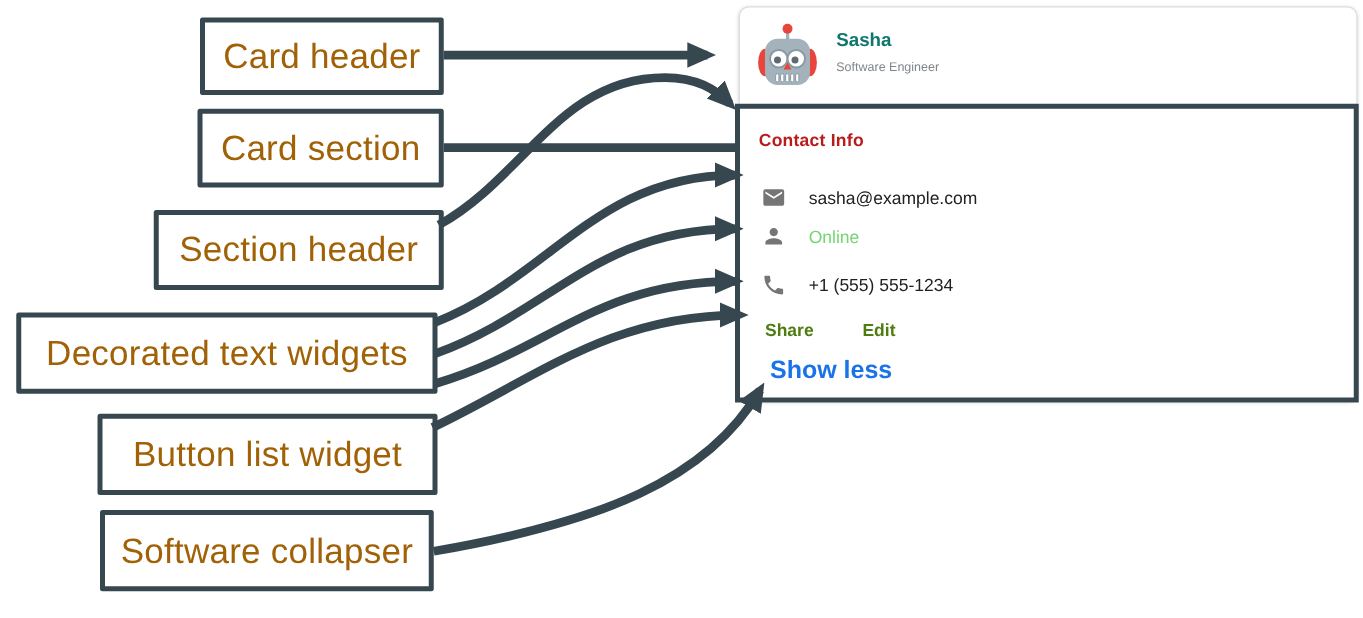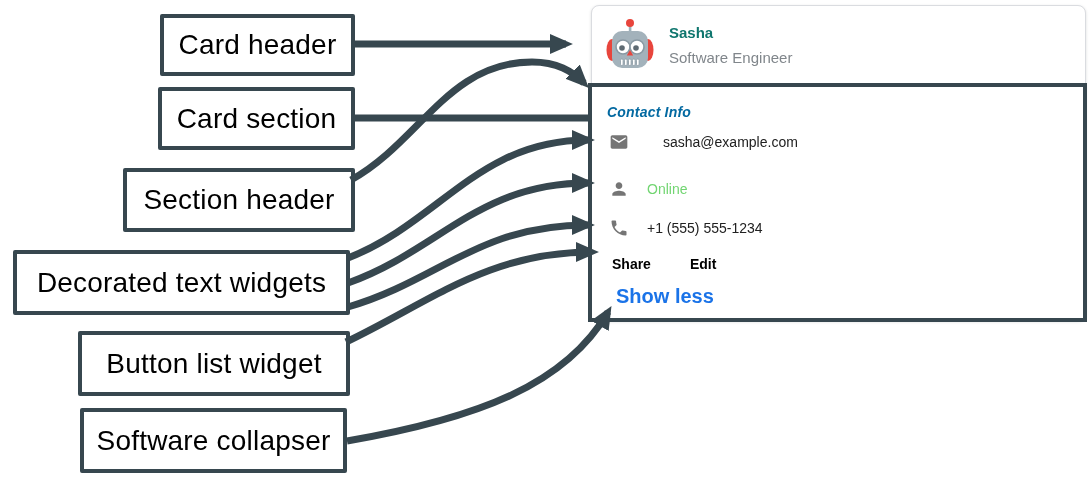--- a/index.html
+++ b/index.html
@@ -3,52 +3,52 @@
 <meta charset="utf-8">
 <style>
   * { margin:0; padding:0; box-sizing:border-box; }
   html,body { width:1090px; height:494px; background:#ffffff; overflow:hidden;
               font-family:"Liberation Sans", sans-serif; }
   .stage { position:relative; width:1090px; height:494px; background:#fff; }
 
   
   .ann { position:absolute; background:#fff; border:4px solid #37474f; border-radius:2px;
          display:flex; align-items:center; justify-content:center;
-         color:#000000; font-size:28px; letter-spacing:.2px; z-index:6; }
+         color:#a16207; font-size:28px; letter-spacing:.2px; z-index:6; }
   .ann-1 { left:160px; top:14px;  width:195px; height:62px; }
   .ann-2 { left:158px; top:87px;  width:197px; height:63px; }
   .ann-3 { left:123px; top:168px; width:232px; height:64px; }
   .ann-4 { left:13px;  top:250px; width:337px; height:65px; }
   .ann-5 { left:78px;  top:331px; width:272px; height:65px; }
   .ann-6 { left:80px;  top:408px; width:267px; height:65px; }
 
   
   svg.overlay { position:absolute; left:0; top:0; z-index:8; pointer-events:none; }
 
   
   .card { position:absolute; left:591px; top:5px; width:495px; height:316px;
           background:#fff; border:1px solid #dadce0; border-radius:8px;
           box-shadow:0 1px 3px rgba(60,64,67,.18); z-index:2; }
   .card-header { position:absolute; left:0; top:0; width:100%; height:78px; }
   .avatar { position:absolute; left:13px; top:11px; width:50px; height:54px; }
   .card-title { position:absolute; left:77px; top:18px; font-size:15px; font-weight:700;
                 color:#0f766e; }
-  .card-subtitle { position:absolute; left:77px; top:43px; font-size:15px; color:#80868b;text-align:right; }
+  .card-subtitle { position:absolute; left:77px; top:43px; font-size:10px; color:#80868b;text-align:right; }
 
   .card-section { position:absolute; left:588px; top:83px; width:499px; height:239px;
                   background:#fff; border:4px solid #37474f; z-index:3; }
   .section-title { position:absolute; left:15px; top:17px; font-size:14px; font-weight:700;
-                   color:#0369a1; letter-spacing:.2px;font-style:italic; }
+                   color:#b91c1c; letter-spacing:.2px; }
   .dec-row { position:absolute; left:17px; height:22px; display:flex; align-items:center; }
   .dec-row .w-icon { width:20px; height:20px; flex:0 0 20px; }
   .dec-row .w-text { margin-left:18px; font-size:14px; color:#212121; }
-  .row-email { top:44px;gap:16px; } .row-online { top:91px; } .row-phone { top:130px; }
+  .row-email { top:60px; } .row-online { top:91px; } .row-phone { top:130px; }
   .text-online { color:#72d572 !important; }
   .btn-row { position:absolute; left:20px; top:169px; display:flex; gap:39px; }
-  .link-btn { font-size:14px; font-weight:700; color:#000000; background:none; border:none;
+  .link-btn { font-size:14px; font-weight:700; color:#4d7c0f; background:none; border:none;
               cursor:pointer; font-family:"Liberation Sans", sans-serif; padding:0; }
   .collapser { position:absolute; left:24px; top:198px; font-size:20px; font-weight:700;
                color:#1a73e8; cursor:pointer; background:none; border:none;
                font-family:"Liberation Sans", sans-serif; padding:0; }
 </style>
 </head>
 <body>
 
 <div class="stage">
 

